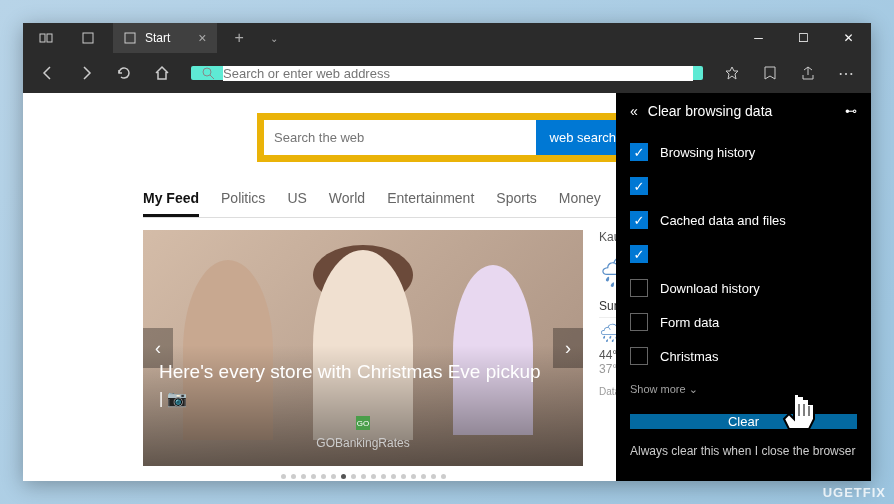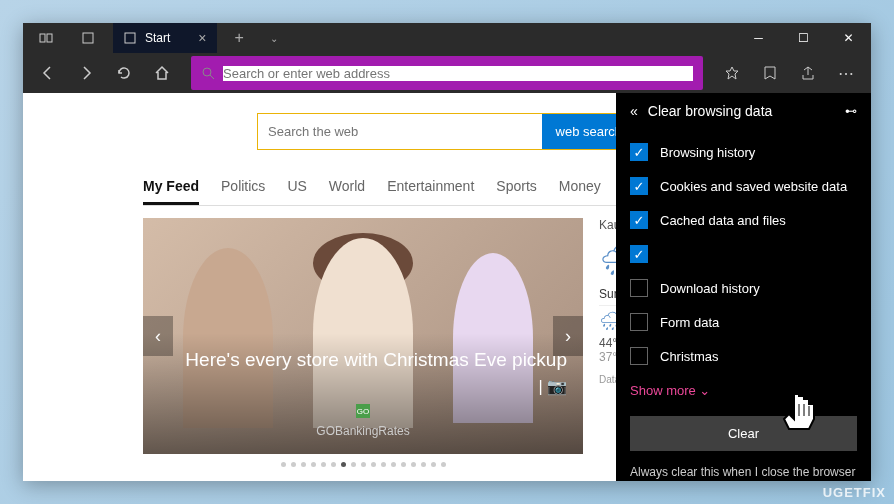--- a/index.html
+++ b/index.html
@@ -1,48 +1,48 @@
 <!DOCTYPE html>
 <html><head>
   <meta charset="utf-8">
   <style>
     * { margin: 0; padding: 0; box-sizing: border-box; font-family: 'Segoe UI', Arial, sans-serif; }
     body { width: 894px; height: 504px; background: linear-gradient(135deg, #b8d4e8 0%, #9cc5e0 100%); overflow: hidden; position: relative; }
     .window { position: absolute; top: 23px; left: 23px; right: 23px; bottom: 23px; background: #fff; box-shadow: 0 4px 20px rgba(0,0,0,0.3); display: flex; flex-direction: column; }
     .titlebar { background: #2b2b2b; height: 30px; display: flex; align-items: center; color: #fff; }
     .titlebar-left { display: flex; align-items: center; gap: 8px; padding-left: 6px; }
-    .tab { display: flex; align-items: center; gap: 8px; padding: 0 10px; height: 30px; background: #0f172a; }
+    .tab { display: flex; align-items: center; gap: 8px; padding: 0 10px; height: 30px; background: #404040; }
     .tab-icon { width: 14px; height: 14px; display: flex; align-items: center; justify-content: center; }
     .tab-title { font-size: 12px; }
     .tab-close { font-size: 14px; color: #aaa; cursor: pointer; margin-left: 20px; }
     .newtab { color: #aaa; padding: 0 10px; font-size: 16px; cursor: pointer; }
     .chevdown { color: #aaa; padding: 0 8px; font-size: 10px; cursor: pointer; }
     .window-controls { margin-left: auto; display: flex; }
     .wc { width: 45px; height: 30px; display: flex; align-items: center; justify-content: center; color: #fff; cursor: pointer; font-size: 12px; }
     .toolbar { background: #2b2b2b; height: 40px; display: flex; align-items: center; padding: 0 8px; gap: 4px; }
     .tb-btn { width: 34px; height: 34px; display: flex; align-items: center; justify-content: center; color: #ccc; cursor: pointer; }
-    .addressbar { flex: 1; height: 34px; background: #a21caf; border-radius: 2px; display: flex; align-items: center; padding: 0 10px; margin: 0 8px; }
+    .addressbar { flex: 1; height: 14px; background: #5eead4; border-radius: 2px; display: flex; align-items: center; padding: 0 10px; margin: 0 8px; }
     .addressbar input { flex: 1; border: none; outline: none; font-size: 13px; color: #555; }
     .content { flex: 1; background: #fff; position: relative; overflow: hidden; }
     .inner { padding: 20px 120px; }
     .searchrow { display: flex; justify-content: center; margin-bottom: 20px; }
-    .searchbox { display: flex; width: 380px; border: 1px solid #eab308; }
+    .searchbox { display: flex; width: 380px; border: 7px solid #eab308; }
     .searchbox input { flex: 1; padding: 10px; border: none; outline: none; font-size: 13px; color: #999; }
     .searchbtn { background: #0078d4; color: #fff; padding: 10px 14px; font-size: 13px; cursor: pointer; }
     .navtabs { display: flex; gap: 22px; border-bottom: 1px solid #ddd; margin-bottom: 12px; }
     .navtab { padding: 8px 0; font-size: 14px; color: #666; cursor: pointer; }
     .navtab.active { color: #111; font-weight: 600; border-bottom: 3px solid #111; }
     .mainrow { display: flex; gap: 16px; }
     .hero { position: relative; width: 440px; height: 236px; background: linear-gradient(135deg, #d4bca8 0%, #a89080 100%); overflow: hidden; }
     .hero-people { position: absolute; inset: 0; }
     .person1 { position: absolute; left: 40px; top: 30px; width: 90px; height: 180px; background: #c8a890; border-radius: 50% 50% 0 0; }
     .person2 { position: absolute; left: 170px; top: 20px; width: 100px; height: 190px; background: #f0e0d0; border-radius: 50% 50% 0 0; }
     .person2-hair { position: absolute; left: 170px; top: 15px; width: 100px; height: 60px; background: #6b4a3a; border-radius: 50%; }
     .person3 { position: absolute; right: 50px; top: 35px; width: 80px; height: 170px; background: #e8d8f0; border-radius: 50% 50% 0 0; }
-    .hero-overlay { position: absolute; bottom: 0; left: 0; right: 0; padding: 16px; background: linear-gradient(transparent, rgba(0,0,0,0.5)); text-align: right; }
+    .hero-overlay { position: absolute; bottom: 0; left: 0; right: 0; padding: 16px; background: linear-gradient(transparent, rgba(0,0,0,0.5)); }
     .hero-title { color: #fff; font-size: 19px; font-weight: 400; margin-bottom: 6px; }
     .hero-cam { color: #fff; font-size: 16px; }
     .hero-src { display: flex; align-items: center; gap: 6px; margin-top: 8px; flex-direction: column; }
     .hero-src-badge { width: 14px; height: 14px; background: #4a9e4a; color: #fff; font-size: 8px; display: flex; align-items: center; justify-content: center; }
     .hero-src-text { color: #ccc; font-size: 12px; }
     .hero-arrow { position: absolute; top: 50%; transform: translateY(-50%); width: 30px; height: 40px; background: rgba(0,0,0,0.3); color: #fff; display: flex; align-items: center; justify-content: center; cursor: pointer; font-size: 18px; }
     .hero-arrow.left { left: 0; }
     .hero-arrow.right { right: 0; }
     .dots { display: flex; justify-content: center; gap: 5px; margin-top: 8px; }
     .dot { width: 5px; height: 5px; border-radius: 50%; background: #ccc; }
@@ -59,22 +59,22 @@
     .panel { position: absolute; top: 0; right: 0; bottom: 0; width: 255px; background: #000; color: #fff; padding: 10px 14px; z-index: 100; }
     .panel-head { display: flex; align-items: center; gap: 10px; margin-bottom: 16px; }
     .panel-back { font-size: 14px; cursor: pointer; }
     .panel-title { font-size: 14px; flex: 1; }
     .panel-pin { font-size: 12px; cursor: pointer; }
     .chk-row { display: flex; align-items: center; gap: 12px; padding: 8px 0; }
     .chk { width: 18px; height: 18px; border: 1px solid #666; display: flex; align-items: center; justify-content: center; cursor: pointer; flex-shrink: 0; }
     .chk.checked { background: #0078d4; border-color: #0078d4; }
     .chk.checked::after { content: '✓'; color: #fff; font-size: 13px; }
     .chk-label { font-size: 13px; }
-    .showmore { font-size: 13px; color: #ec4899; cursor: pointer; padding: 10px 0; }
-    .clearbtn { width: 100%; background: #404040; color: #fff; border: none; padding: 10px; font-size: 13px; cursor: pointer; margin-top: 8px; }
+    .showmore { font-size: 11px; color: #a3a3a3; cursor: pointer; padding: 10px 0; }
+    .clearbtn { width: 100%; background: #0369a1; color: #fff; border: none; font-size: 13px; cursor: pointer; margin-top: 8px; }
     .always-text { font-size: 12px; margin-top: 14px; color: #ccc; }
     
     .cursor { position: absolute; right: 60px; bottom: 60px; z-index: 200; pointer-events: none; }
     .watermark { position: absolute; right: 8px; bottom: 4px; color: #fff; font-size: 13px; font-weight: 600; letter-spacing: 1px; z-index: 300; opacity: 0.8; }
   </style>
 </head>
 <body>
 
 <div class="window">
   <div class="titlebar">
@@ -232,21 +232,20 @@
         <span class="panel-back">«</span>
         <span class="panel-title">Clear browsing data</span>
         <span class="panel-pin">⊷</span>
       </div>
       <div class="chk-row">
         <span class="chk checked"></span>
         <span class="chk-label">Browsing history</span>
       </div>
       <div class="chk-row">
         <span class="chk checked"></span>
-        <span class="chk-label">Cookies and saved website data</span>
       </div>
       <div class="chk-row">
         <span class="chk checked"></span>
         <span class="chk-label">Cached data and files</span>
       </div>
       <div class="chk-row">
         <span class="chk checked"></span>
       </div>
       <div class="chk-row">
         <span class="chk"></span>

